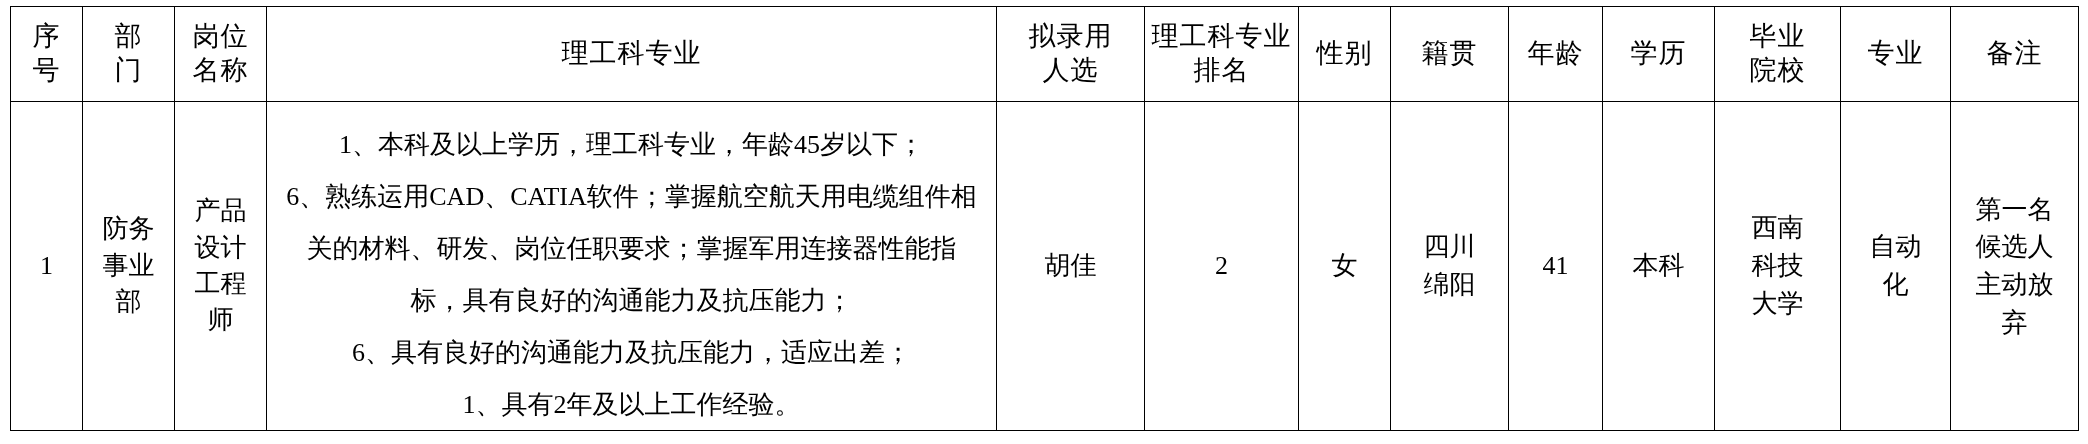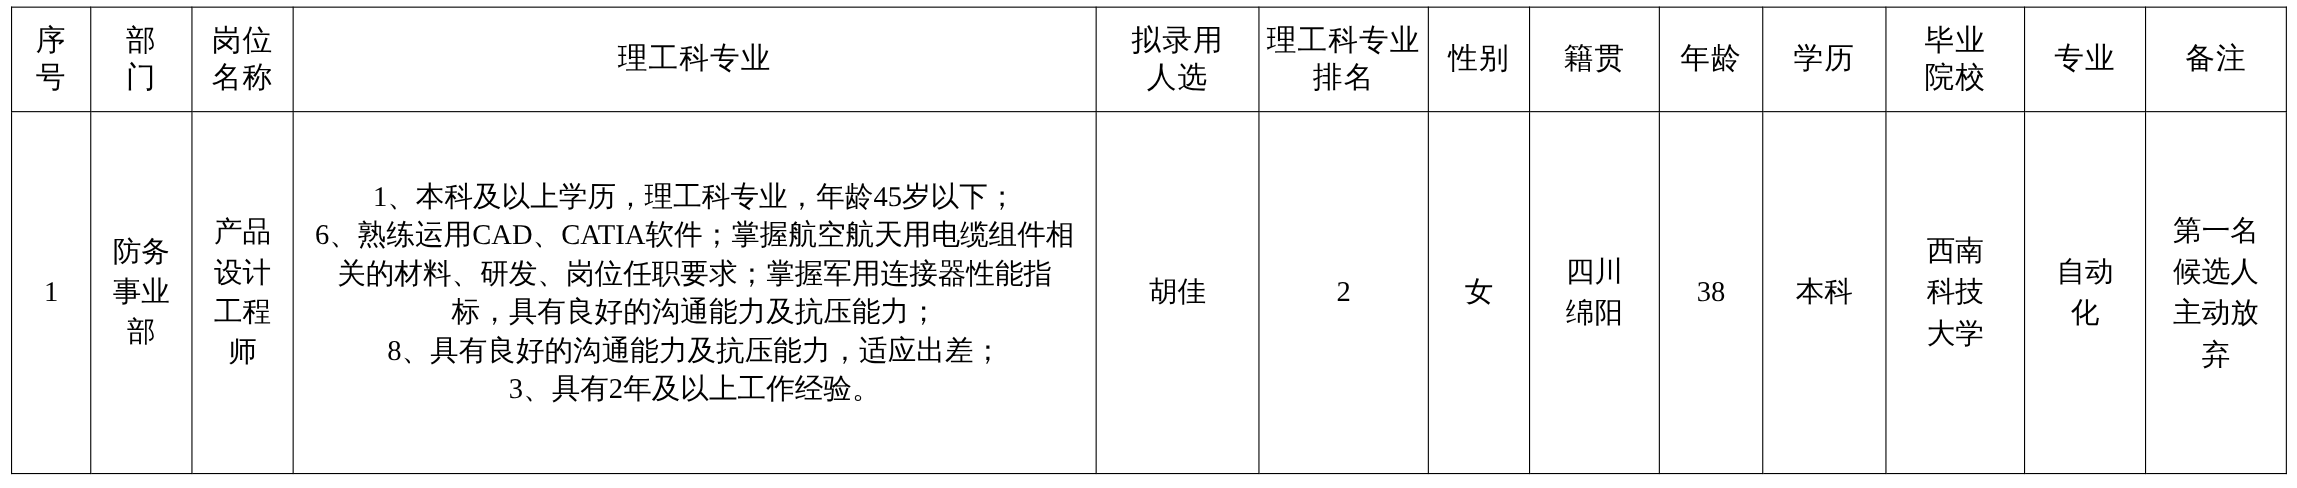--- a/index.html
+++ b/index.html
@@ -67,20 +67,21 @@
   td.req-cell {
     text-align: left;
     vertical-align: middle;
     padding-left: 14px;
     padding-right: 10px;
     font-size: 26px;
     line-height: 1.85;
   }
   td.req-cell .req-line {
     white-space: nowrap;
+    margin-top: 17px;
   }
   .stack {
     display: block;
     line-height: 1.4;
   }
   .narrow-stack {
     display: block;
     line-height: 1.45;
     font-size: 26px;
   }
@@ -165,31 +166,31 @@
           <span class="stack">产品</span>
           <span class="stack">设计</span>
           <span class="stack">工程</span>
           <span class="stack">师</span>
         </td>
         <td class="req-cell">
           <div class="req-line">1、本科及以上学历，理工科专业，年龄45岁以下；</div>
           <div class="req-line">6、熟练运用CAD、CATIA软件；掌握航空航天用电缆组件相</div>
           <div class="req-line">关的材料、研发、岗位任职要求；掌握军用连接器性能指</div>
           <div class="req-line">标，具有良好的沟通能力及抗压能力；</div>
-          <div class="req-line">8、具有良好的沟通能力及抗压能力，适应出差；</div>
-          <div class="req-line">3、具有2年及以上工作经验。</div>
+          <div class="req-line">6、具有良好的沟通能力及抗压能力，适应出差；</div>
+          <div class="req-line">1、具有2年及以上工作经验。</div>
         </td>
         <td>胡佳</td>
         <td>2</td>
         <td>女</td>
         <td>
           <span class="narrow-stack">四川</span>
           <span class="narrow-stack">绵阳</span>
         </td>
-        <td>38</td>
+        <td>41</td>
         <td>本科</td>
         <td>
           <span class="narrow-stack">西南</span>
           <span class="narrow-stack">科技</span>
           <span class="narrow-stack">大学</span>
         </td>
         <td>
           <span class="narrow-stack">自动</span>
           <span class="narrow-stack">化</span>
         </td>

